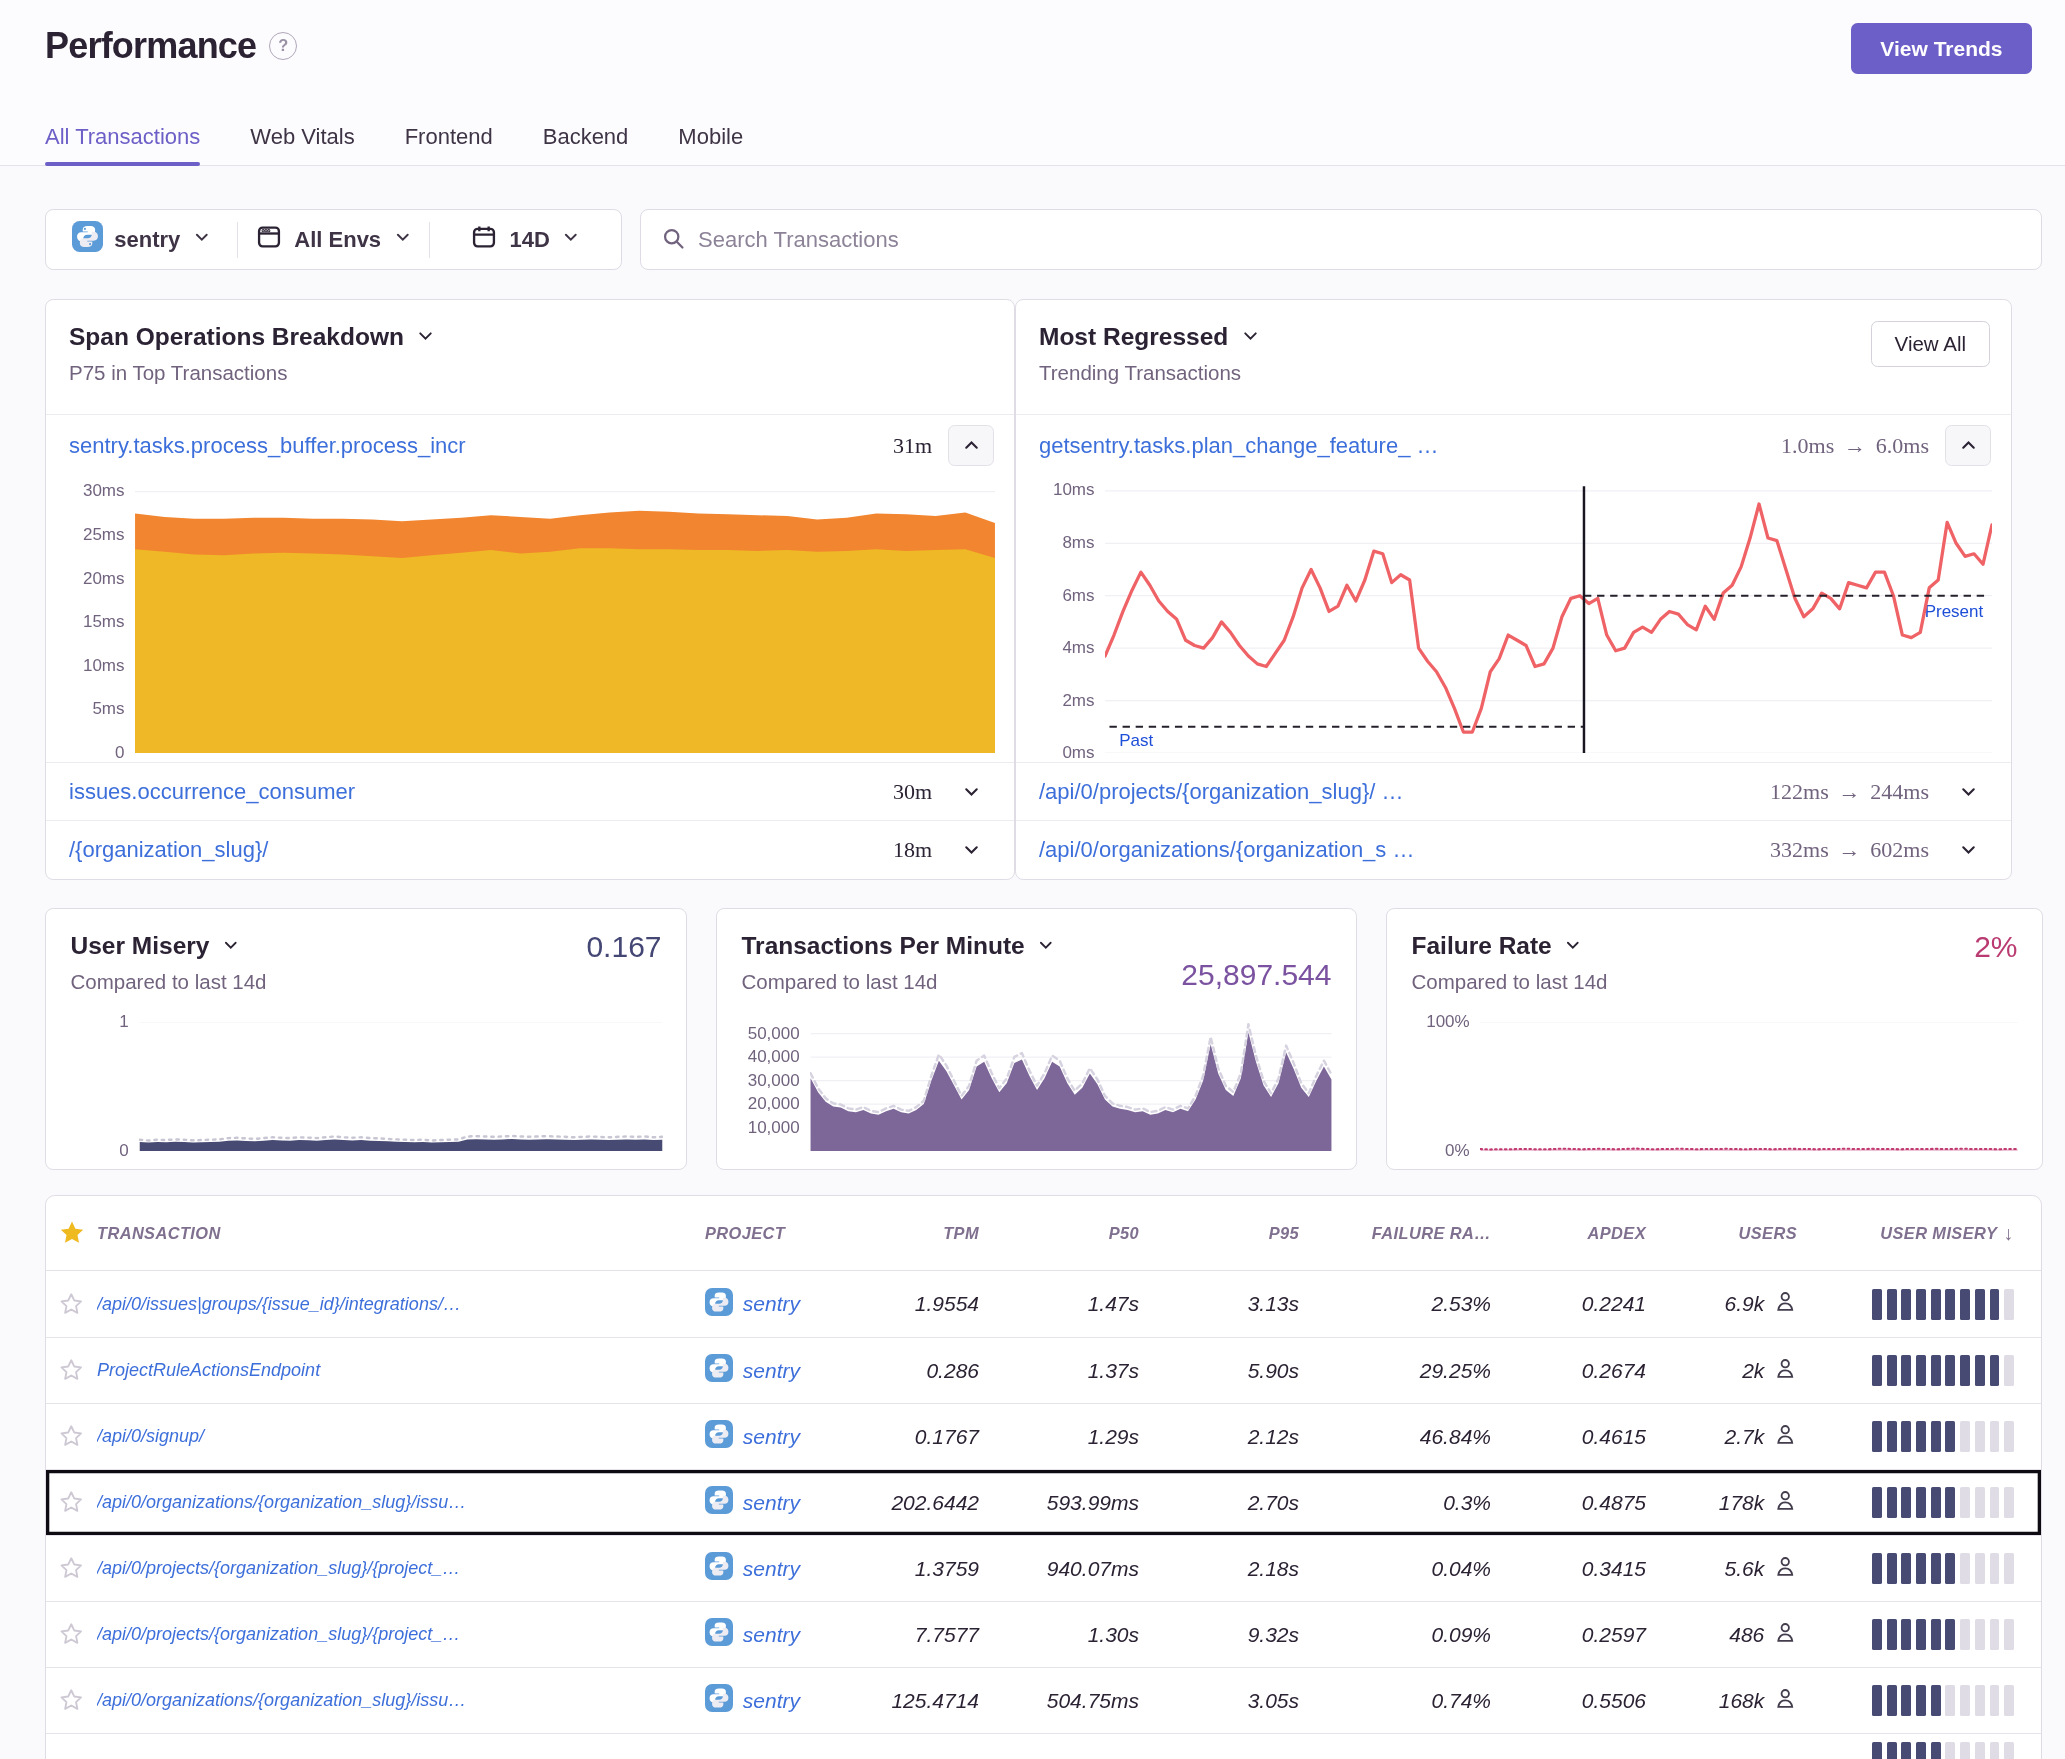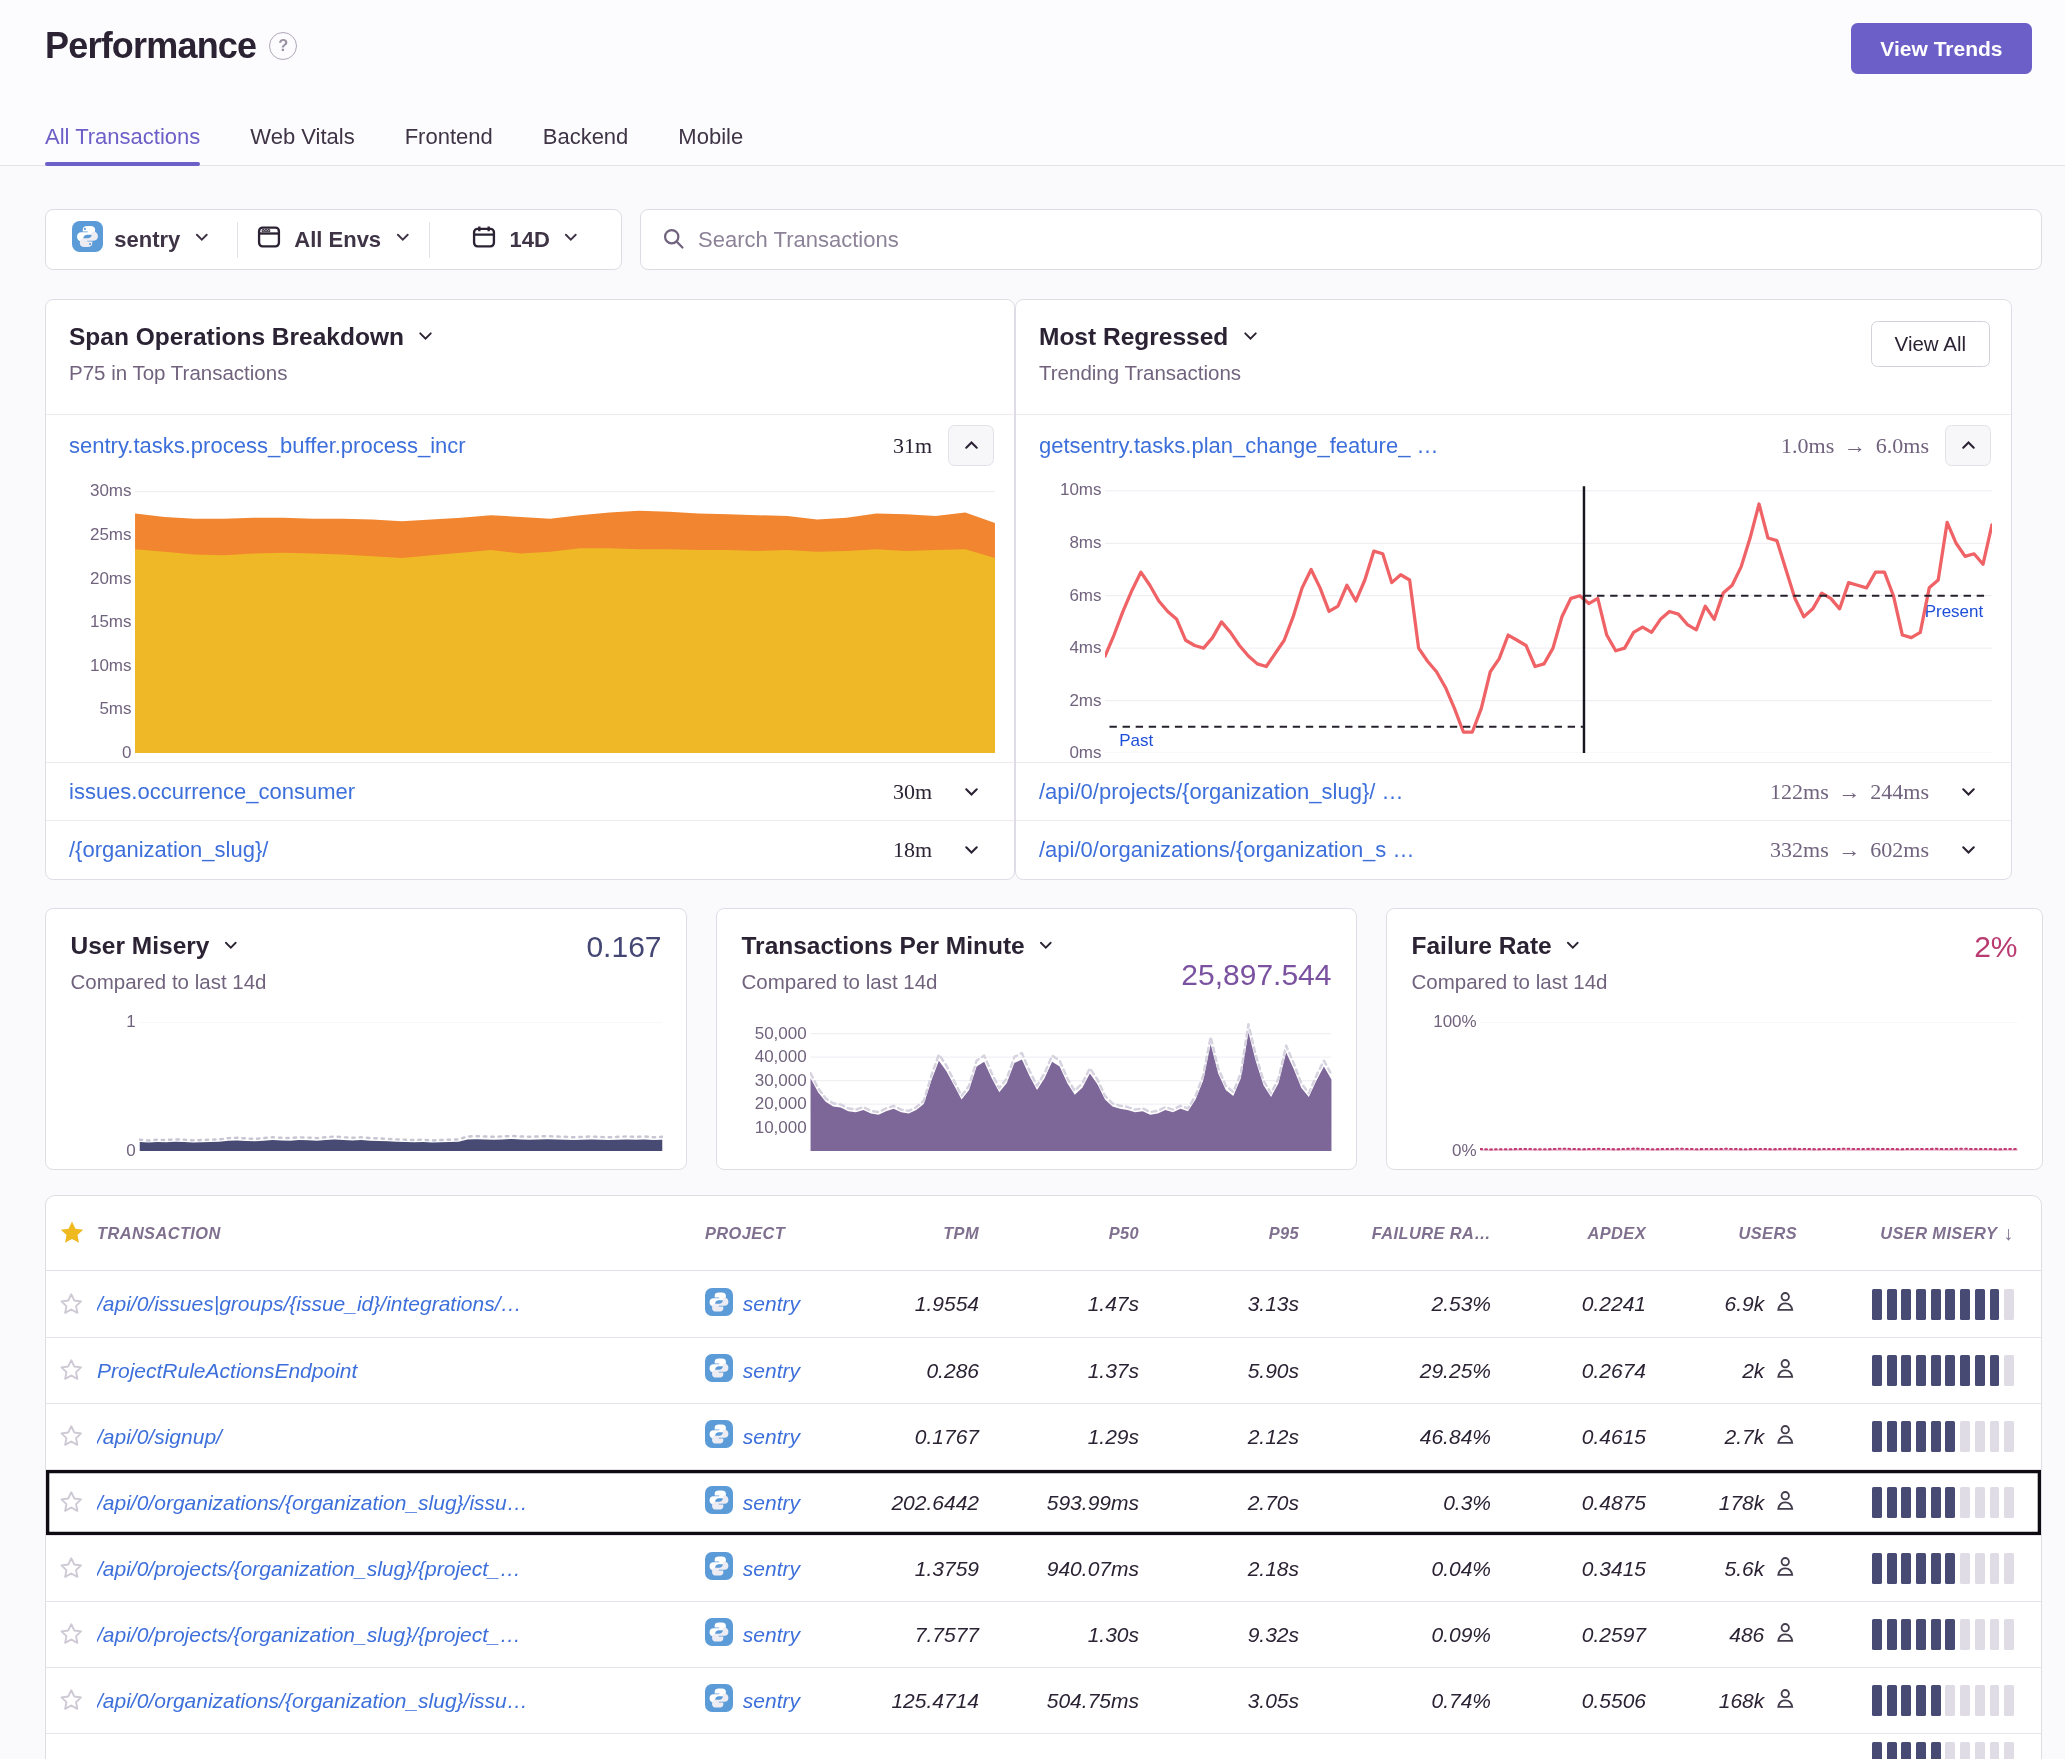--- a/index.html
+++ b/index.html
@@ -38,21 +38,21 @@
   .btn-viewall { position:absolute; top:21px; right:21px; height:46px; padding:0 23px; background:#fff; border:0.8px solid #D5D0DA; border-radius:6.5px; font-size:20.5px; font-weight:500; color:#2B2233; font-family:inherit; }
   .hdiv { border:none; border-top:0.8px solid #EDEAF0; }
   .acc-item { height:61px; padding:0 19.6px 0 23px; display:flex; align-items:center; gap:16.4px; }
   .acc-item.small { height:57px; }
   .acc-link { font-size:22px; color:#3D6FDB; text-decoration:none; flex:1; white-space:nowrap; overflow:hidden; text-overflow:ellipsis; }
   .acc-val { font-size:22px; color:#2B2233;font-family:Liberation Serif, serif; }
   .acc-val.gray { color:#71637E; display:flex; align-items:center; gap:9.8px; }
   .chev-btn { width:46px; height:41px; background:#F7F6F9; border:0.8px solid #E4E0E8; border-radius:6.5px; display:flex; align-items:center; justify-content:center; }
   .chart-block { height:286px; display:flex; padding:6.5px 19.6px 9.8px 6.5px; }
   .yaxis { width:82px; position:relative; }
-  .tick { position:absolute; right:3px; font-size:17px; color:#71637E; transform:translateY(-50%); white-space:nowrap; }
+  .tick { position:absolute; right:10px; font-size:17px; color:#71637E; transform:translateY(-50%); white-space:nowrap; }
   .plot { flex:1; position:relative; }
   .plot svg { position:absolute; inset:0; }
   .plot-label { position:absolute; font-size:17px; color:#1d4ed8; }
 
   
   .cards { position:absolute; top:908px; left:45px; display:flex; gap:29px; }
   .card { background:#fff; border:0.8px solid #E0DCE5; border-radius:8.2px; height:262px; position:relative; padding:23px 24.5px; }
   .card.c1 { width:642px; } .card.c2 { width:641px; } .card.c3 { width:657px; }
   .card-title-row { display:flex; align-items:center; gap:11.5px; }
   .card-title { font-size:24.5px; font-weight:700; color:#2B2233; }
@@ -69,21 +69,21 @@
   .thead, .trow { display:grid; grid-template-columns:51px 608px 164px 151px 160px 160px 192px 155px 151px 1fr; align-items:center;font-style:italic; }
   .thead { height:75px; border-bottom:0.8px solid #E4E0E8; }
   .th { font-size:16.4px; font-weight:700; letter-spacing:0.4px; color:#80708F; text-transform:uppercase; white-space:nowrap; overflow:hidden; }
   .cell-c { display:flex; justify-content:center; }
   .cell-r { text-align:right; padding-right:41px; }
   .trow { height:66px; border-top:0.8px solid #E7E3EA; background:#fff; }
   .trow:first-of-type { border-top:none; }
   .trow.hl { box-shadow:inset 0 0 0 3.3px #0E0B12; position:relative; z-index:1; }
   .td { font-size:21px; color:#2B2233; white-space:nowrap; overflow:hidden; }
   .td a { color:#3D6FDB; text-decoration:none; }
-  .tlink { display:block; white-space:nowrap; overflow:hidden; text-overflow:ellipsis; font-size:21px; }
+  .tlink { display:block; white-space:nowrap; overflow:hidden; text-overflow:ellipsis; font-size:18px; }
   .proj { display:flex; align-items:center; gap:9.8px; }
   .users-cell { display:flex; align-items:center; justify-content:flex-end; gap:8.2px; padding-right:41px; }
   .misery-cell { display:flex; justify-content:flex-end; padding-right:27px; gap:4.9px; }
   .mbar { width:9.8px; height:31px; border-radius:1.6px; background:#DFDCE5; }
   .mbar.f { background:#474A73; }
   .trow.partial { align-items:flex-start; }
   .trow.partial .misery-cell { padding-top:8.2px; }
   .misery-head { display:flex; justify-content:flex-end; align-items:center; gap:6.5px; padding-right:27px; }
 </style>
 </head>

